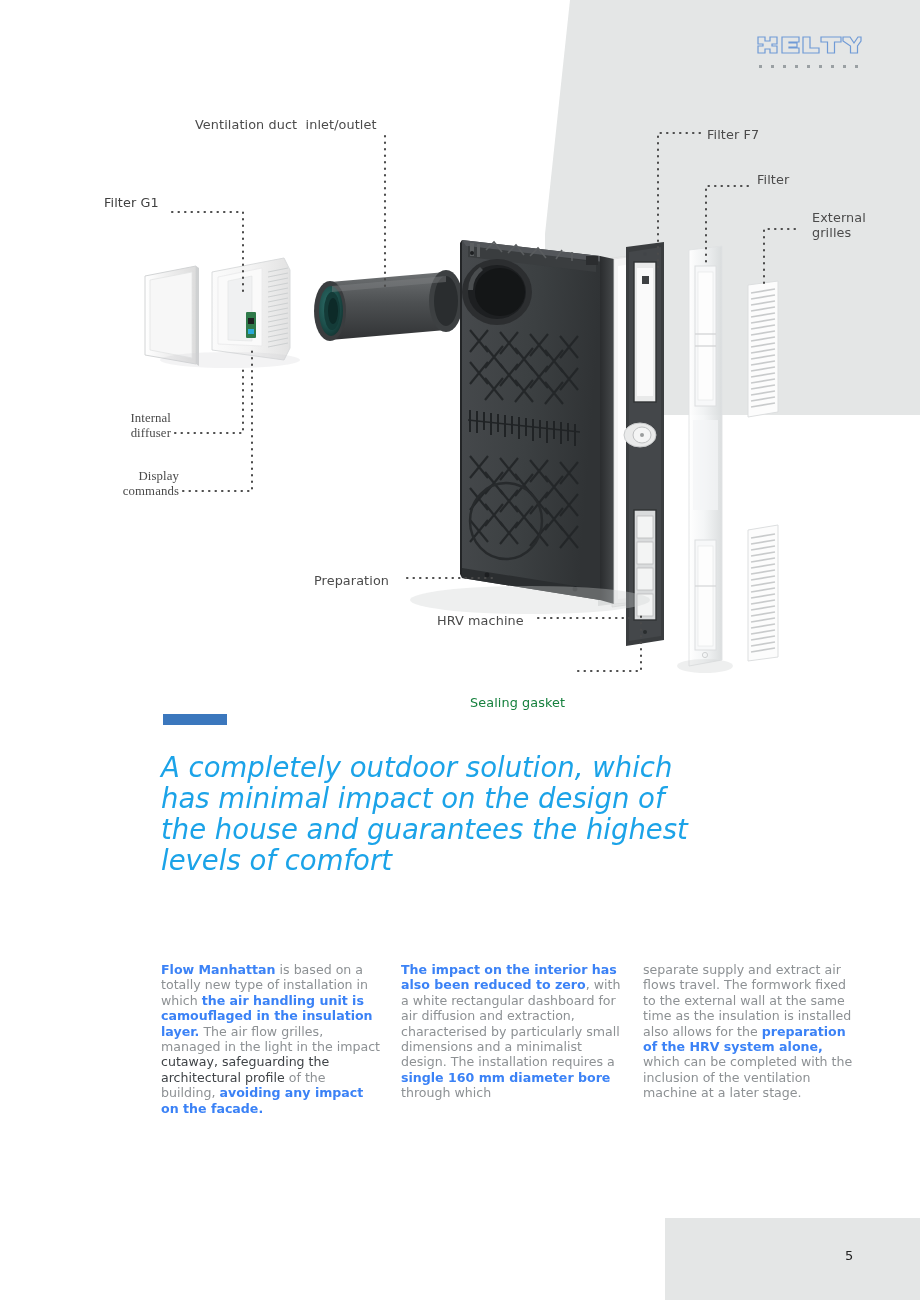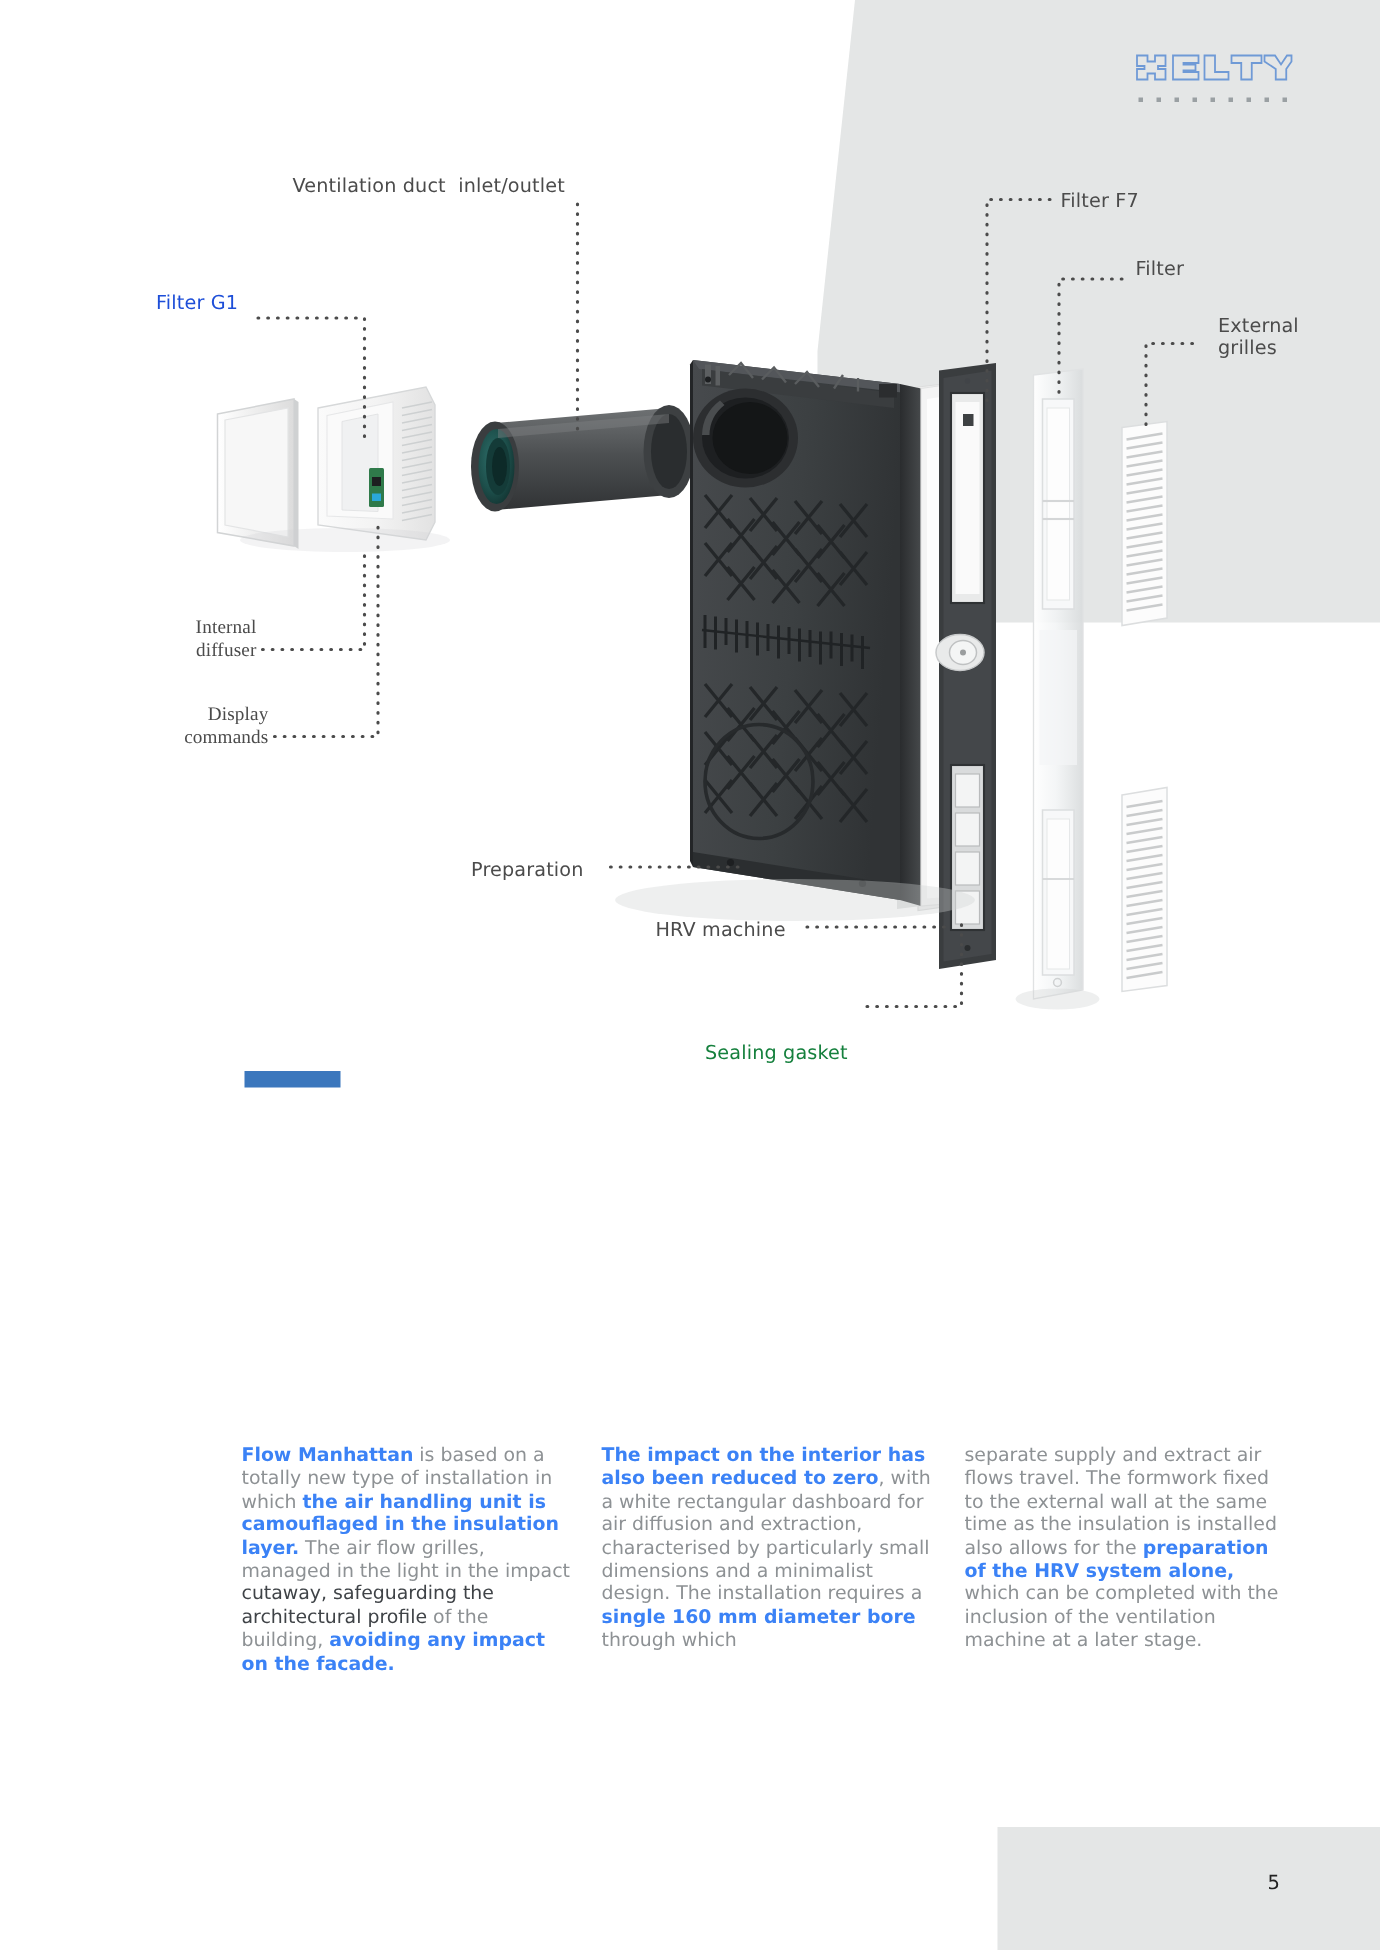--- a/index.html
+++ b/index.html
@@ -401,35 +401,36 @@
 
       <path d="M700,133 L658,133 L658,272"></path>
 
       <path d="M748,186 L706,186 L706,266"></path>
 
       <path d="M795,229 L764,229 L764,288"></path>
     </g>
   </svg>
 
   <div class="lbl" style="left: 195px; top: 117px; color: rgb(75, 75, 75);">Ventilation duct  inlet/outlet</div>
-  <div class="lbl" style="left: 104px; top: 195px; color: #1d4ed8;">Filter G1</div>
+  <div class="lbl" style="left: 104px; top: 195px; color: #404040;">Filter G1</div>
   <div class="lbl" style="left: 707px; top: 127px; color: rgb(75, 75, 75);">Filter F7</div>
   <div class="lbl" style="left: 757px; top: 172px; color: rgb(75, 75, 75);">Filter</div>
   <div class="lbl" style="left: 800px; top: 210px; color: rgb(75, 75, 75); margin-left: 12px;">External
 grilles</div>
   <div class="lbl r" style="left: 91px; top: 411px; width: 80px; color: rgb(75, 75, 75);">Internal
 diffuser</div>
   <div class="lbl r" style="left: 83px; top: 469px; width: 96px; color: rgb(75, 75, 75);">Display
 commands</div>
   <div class="lbl" style="left: 314px; top: 573px; color: rgb(75, 75, 75);">Preparation</div>
   <div class="lbl" style="left: 437px; top: 613px; color: rgb(75, 75, 75);">HRV machine</div>
   <div class="lbl" style="left: 470px; top: 666px; color: #15803d; margin-top: 29px;">Sealing gasket</div>
 
   <div class="accent-bar" style="background: rgb(59, 119, 189);"></div>
 
+  <div class="headline" style="color: rgb(27, 163, 232);">A completely outdoor solution, which has minimal impact on the design of the house and guarantees the highest levels of comfort</div>
 
   <div class="cols">
     <div class="col c1">
         <p><b>Flow Manhattan</b><span> is based on a totally new type of installation in which </span><b>the air handling unit is camouflaged in the insulation layer.</b><span> The air flow grilles, managed in the light in the impact </span><span class="mid">cutaway, safeguarding the architectural profile</span><span> of the building, </span><b>avoiding any impact on the facade.</b></p>
       </div>
     <div class="col c2">
         <p><b>The impact on the interior has also been reduced to zero</b><span>, with a white rectangular dashboard for air diffusion and extraction, characterised by particularly small dimensions and a minimalist design. The installation requires a </span><b>single 160 mm diameter bore</b><span> through which</span></p>
       </div>
     <div class="col c3">
         <p><span>separate supply and extract air flows travel. The formwork fixed to the external wall at the same time as the insulation is installed also allows for the </span><b>preparation of the HRV system alone,</b><span> which can be completed with the inclusion of the ventilation machine at a later stage.</span></p>

